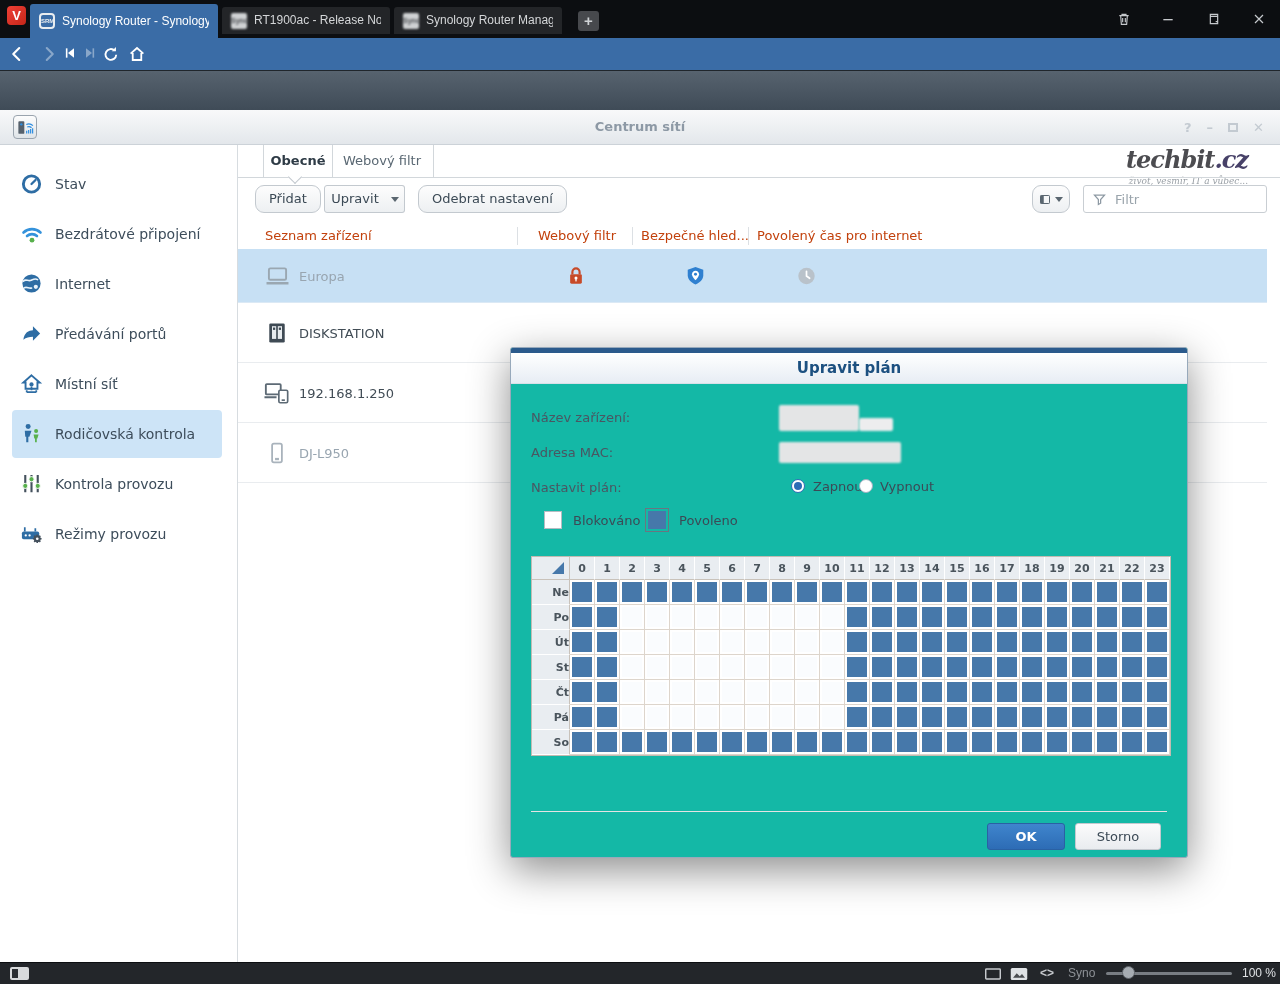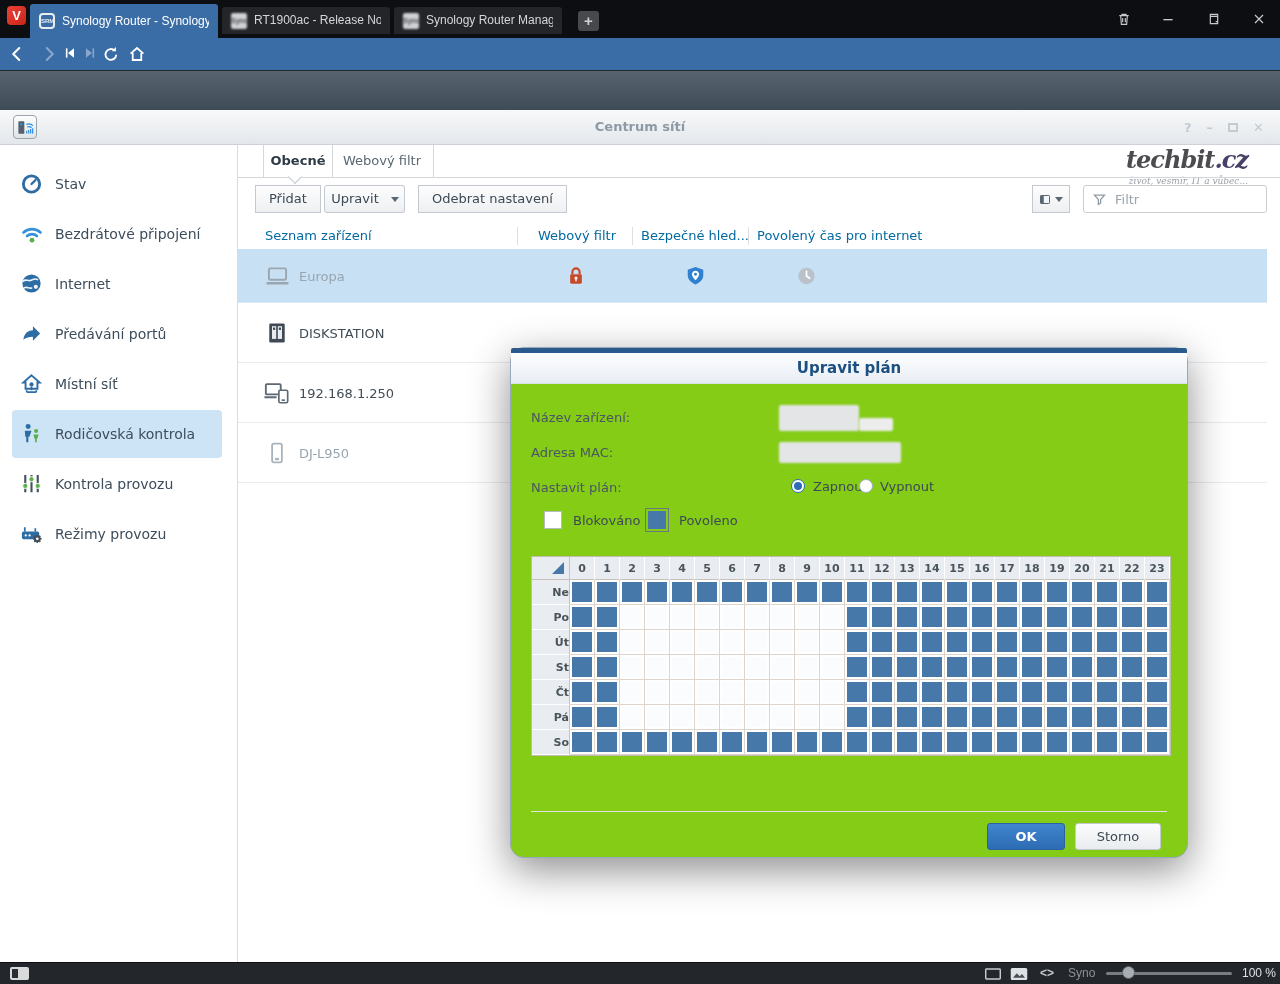--- a/index.html
+++ b/index.html
@@ -92,48 +92,48 @@
 
   .ctabs{position:absolute;left:0;top:0;right:0;height:32px;border-bottom:1px solid #d2d7db}
   .ctab{position:absolute;top:0;height:32px;line-height:32px;text-align:center;font-size:13px;
         color:#5a6873;border-right:1px solid #d2d7db}
   .ctab.first{left:25px;width:68px;border-left:1px solid #d2d7db;font-weight:bold;color:#2e3b46}
   .ctab.second{left:93px;width:102px}
   .notch{position:absolute;left:52px;top:27px;width:9px;height:9px;background:#fff;
          border-right:1px solid #c2c8ce;border-bottom:1px solid #c2c8ce;transform:rotate(45deg);z-index:2}
 
   .btn{position:absolute;top:40px;height:28px;box-sizing:border-box;cursor:pointer;
-       background:linear-gradient(#fdfdfd,#edf0f2);border:1px solid #c3c9cf;border-radius:0;
+       background:linear-gradient(#fdfdfd,#edf0f2);border:1px solid #c3c9cf;border-radius:9px;
        font-size:13px;color:#3c4a56;text-align:center;padding:0 13px;line-height:26px}
   .btn-dd{padding:0;width:20px;display:flex;align-items:center;justify-content:center;border-left:none;
           border-radius:0 3px 3px 0}
   .caret-g{width:0;height:0;border-left:4px solid transparent;border-right:4px solid transparent;
            border-top:5px solid #5a6670}
   .colbtn{display:flex;align-items:center;justify-content:center;gap:4px;padding:0 6px}
   .filterbox{position:absolute;left:845px;top:40px;width:184px;height:28px;border:1px solid #c9ced3;
              border-radius:3px;display:flex;align-items:center;gap:6px;padding:0 8px;box-sizing:border-box}
   .filterbox input{flex:1;min-width:0;border:none;outline:none;font:13px "DejaVu Sans",sans-serif;color:#3c4a56}
   .filterbox input::placeholder{color:#9aa4ac}
 
   .thead{position:absolute;left:0;top:78px;right:13px;height:26px;border-bottom:3px solid #000000;
-         font-size:13px;color:#0369a1}
+         font-size:13px;color:#c2410c}
   .th{position:absolute;top:5px;white-space:nowrap}
   .thsep{position:absolute;top:4px;width:1px;height:18px;background:#dce0e4}
 
   .rows{position:absolute;left:0;top:104px;right:13px}
   .drow{position:relative;height:59px;border-bottom:1px solid #e9ecef;cursor:pointer}
   .drow.selected{height:53px;background:#c7e0f4;border-bottom:1px solid #dbe9f5}
   .dico{position:absolute;left:26px;top:50%;transform:translateY(-50%);width:26px;display:flex;justify-content:center}
   .dname{position:absolute;left:61px;top:50%;transform:translateY(-50%);font-size:13px;color:#414c55}
   .drow.muted .dname{color:#98a5b0}
   .stico{position:absolute;top:50%;transform:translateY(-50%);width:22px;display:flex;justify-content:center}
 
   
-  .dialog{position:absolute;left:510px;top:347px;width:678px;height:511px;background:#84cc16;
-          border:1px solid #97a9bb;border-radius:14px;box-shadow:0 12px 40px rgba(0,0,0,.45);
+  .dialog{position:absolute;left:510px;top:347px;width:678px;height:511px;background:#14b8a6;
+          border:1px solid #97a9bb;border-radius:3px;box-shadow:0 12px 40px rgba(0,0,0,.45);
           box-sizing:border-box;z-index:5}
   .dtop{height:5px;background:#2b5a8c;border-radius:2px 2px 0 0}
   .dhead{height:30px;background:linear-gradient(#ffffff,#e7edf4);border-bottom:1px solid #d8e0e8;
          text-align:center;font:bold 15px/30px "DejaVu Sans",sans-serif;color:#1c5080}
   .dlabel{position:absolute;font-size:13px;color:#4a5662;white-space:nowrap}
   .blurblock{position:absolute;background:#e4e5e6;border-radius:2px;filter:blur(1px)}
   .radio{position:absolute;width:14px;height:14px;border-radius:50%;border:1px solid #9fb0c0;
          background:#fff;box-sizing:border-box}
   .radio.sel{border:1px solid #2d6cb5}
   .radio.sel::after{content:"";display:block;width:8px;height:8px;margin:2px;border-radius:50%;background:#2d6cb5}

